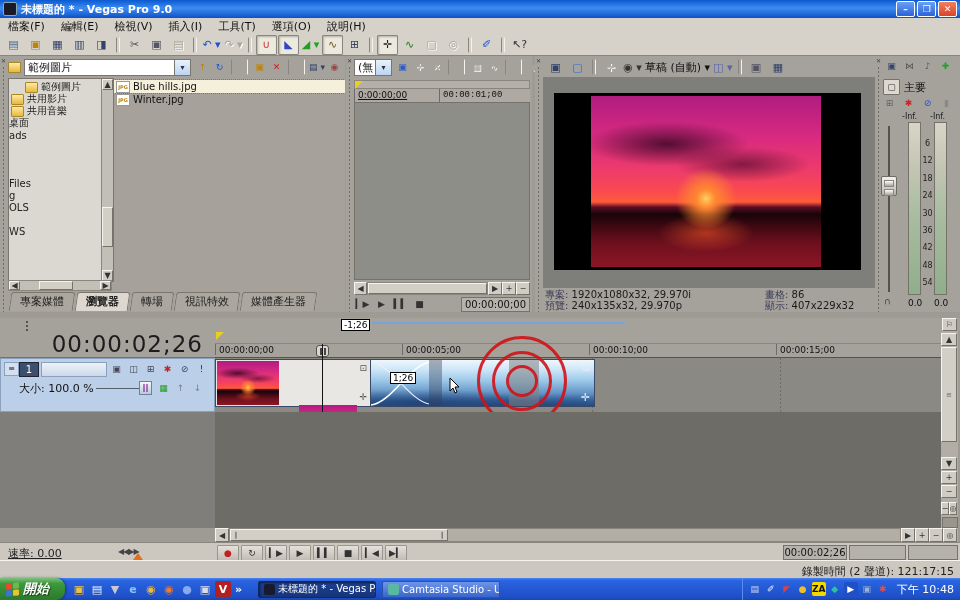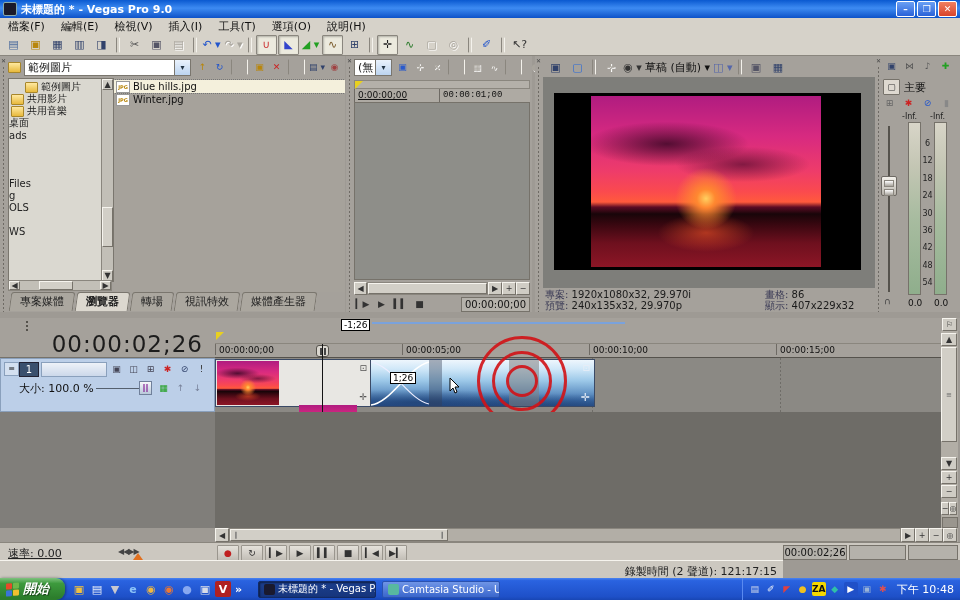--- a/index.html
+++ b/index.html
@@ -751,21 +751,21 @@
           <div class="ico small" style="border: 1px solid rgb(154, 150, 142); background: linear-gradient(rgb(228, 225, 218), rgb(194, 190, 182)); width: 20px; color: rgb(51, 51, 51);">
             <span>▶▎</span>
           </div>
         </div>
     </div>
     <div class="abs" style="left:783px;top:2px;width:62px;height:13px;background:#b5b2ab;border:1px solid #76726a;font-size:10px;text-align:center;line-height:13px;">00:00:02;26</div>
     <div class="abs" style="left:849px;top:2px;width:55px;height:13px;background:#b5b2ab;border:1px solid #76726a;"></div>
     <div class="abs" style="left:908px;top:2px;width:48px;height:13px;background:#b5b2ab;border:1px solid #76726a;"></div>
   </div>
 
-  <div class="abs" style="left:0;top:560px;width:783px;height:18px;background:#ccc8c0;border-top:1px solid #f6f4ee;box-sizing:border-box;">
+  <div class="abs" style="left:0;top:560px;width:960px;height:18px;background:#ccc8c0;border-top:1px solid #f6f4ee;box-sizing:border-box;">
     <span class="abs lab" style="right:6px;top:3px;color:#222;">錄製時間 (2 聲道): 121:17:15</span>
   </div>
 
   <div class="taskbar abs">
     <div class="startbtn">
       <span class="winflag">
         <i style="background:#e84a2a;"></i>
           <i style="background:#70b84a;"></i>
           <i style="background:#3a74d8;"></i>
           <i style="background:#f0c030;"></i>

